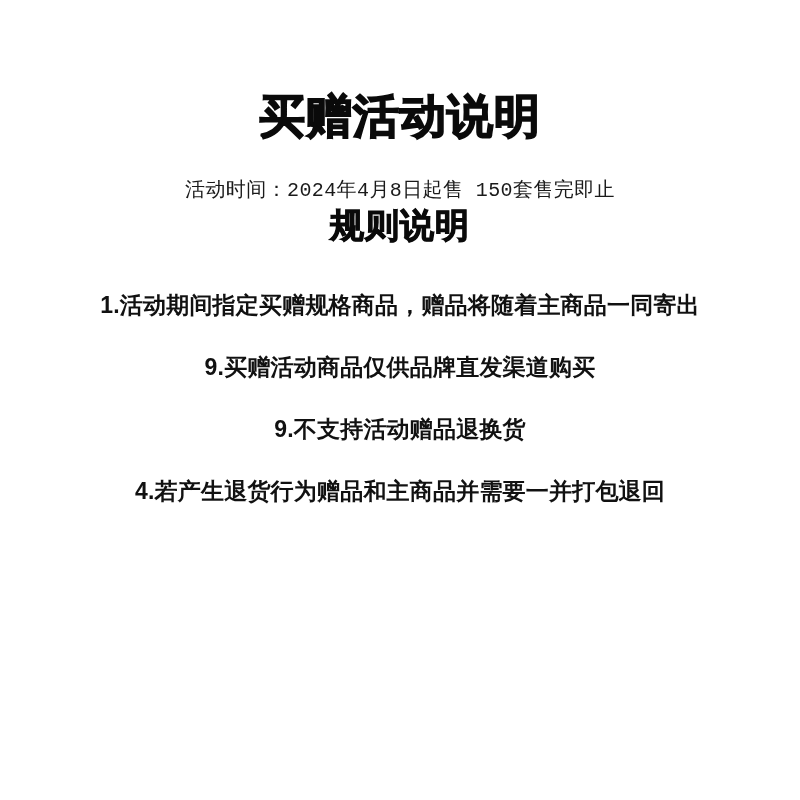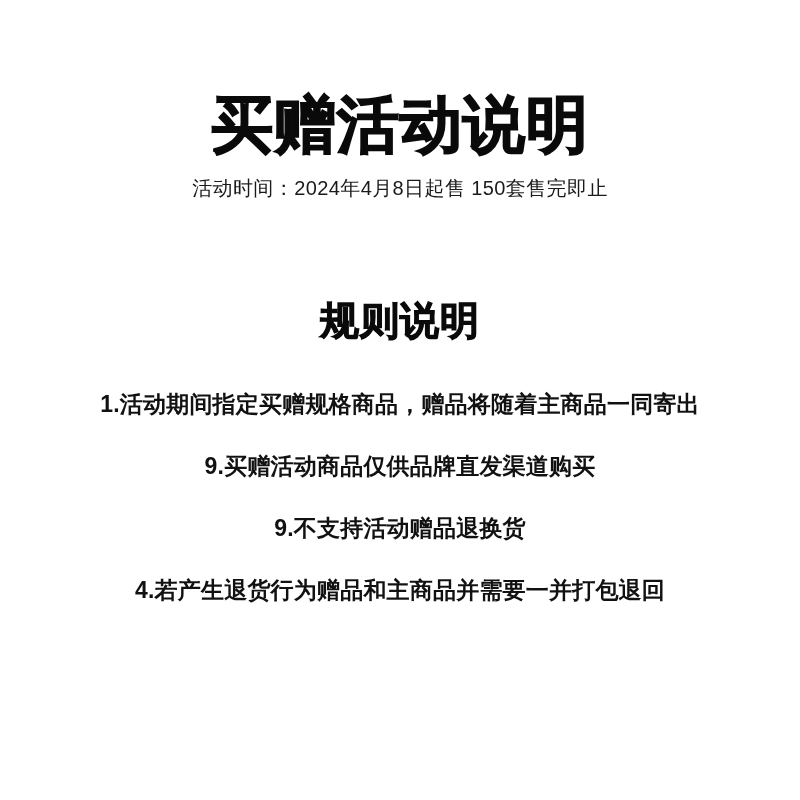--- a/index.html
+++ b/index.html
@@ -18,40 +18,40 @@
     width: 800px;
     height: 800px;
     position: relative;
     box-sizing: border-box;
     display: flex;
     flex-direction: column;
     align-items: center;
   }
   .main-title {
     margin-top: 92px;
-    font-size: 62px;
+    font-size: 46px;
     line-height: 1.05;
     font-weight: 700;
     letter-spacing: 1px;
     color: #0a0a0a;
     text-align: left;
     font-family: "Liberation Sans", sans-serif;
     -webkit-text-stroke: 1.6px #0a0a0a;
   }
   .subtitle {
-    margin-top: 18px;
+    margin-top: 36px;
     font-size: 20px;
     font-weight: 500;
     color: #1a1a1a;
     text-align: center;
     letter-spacing: 0.4px;
+    font-family: Liberation Mono, monospace;
   }
   .section-title {
-    margin-top: 92px;
-    font-size: 39px;
+    font-size: 34px;
     font-weight: 700;
     color: #0a0a0a;
     text-align: center;
     letter-spacing: 1px;
     -webkit-text-stroke: 1.1px #0a0a0a;
   }
   .rules {
     margin-top: 42px;
     width: 760px;
     display: flex;

